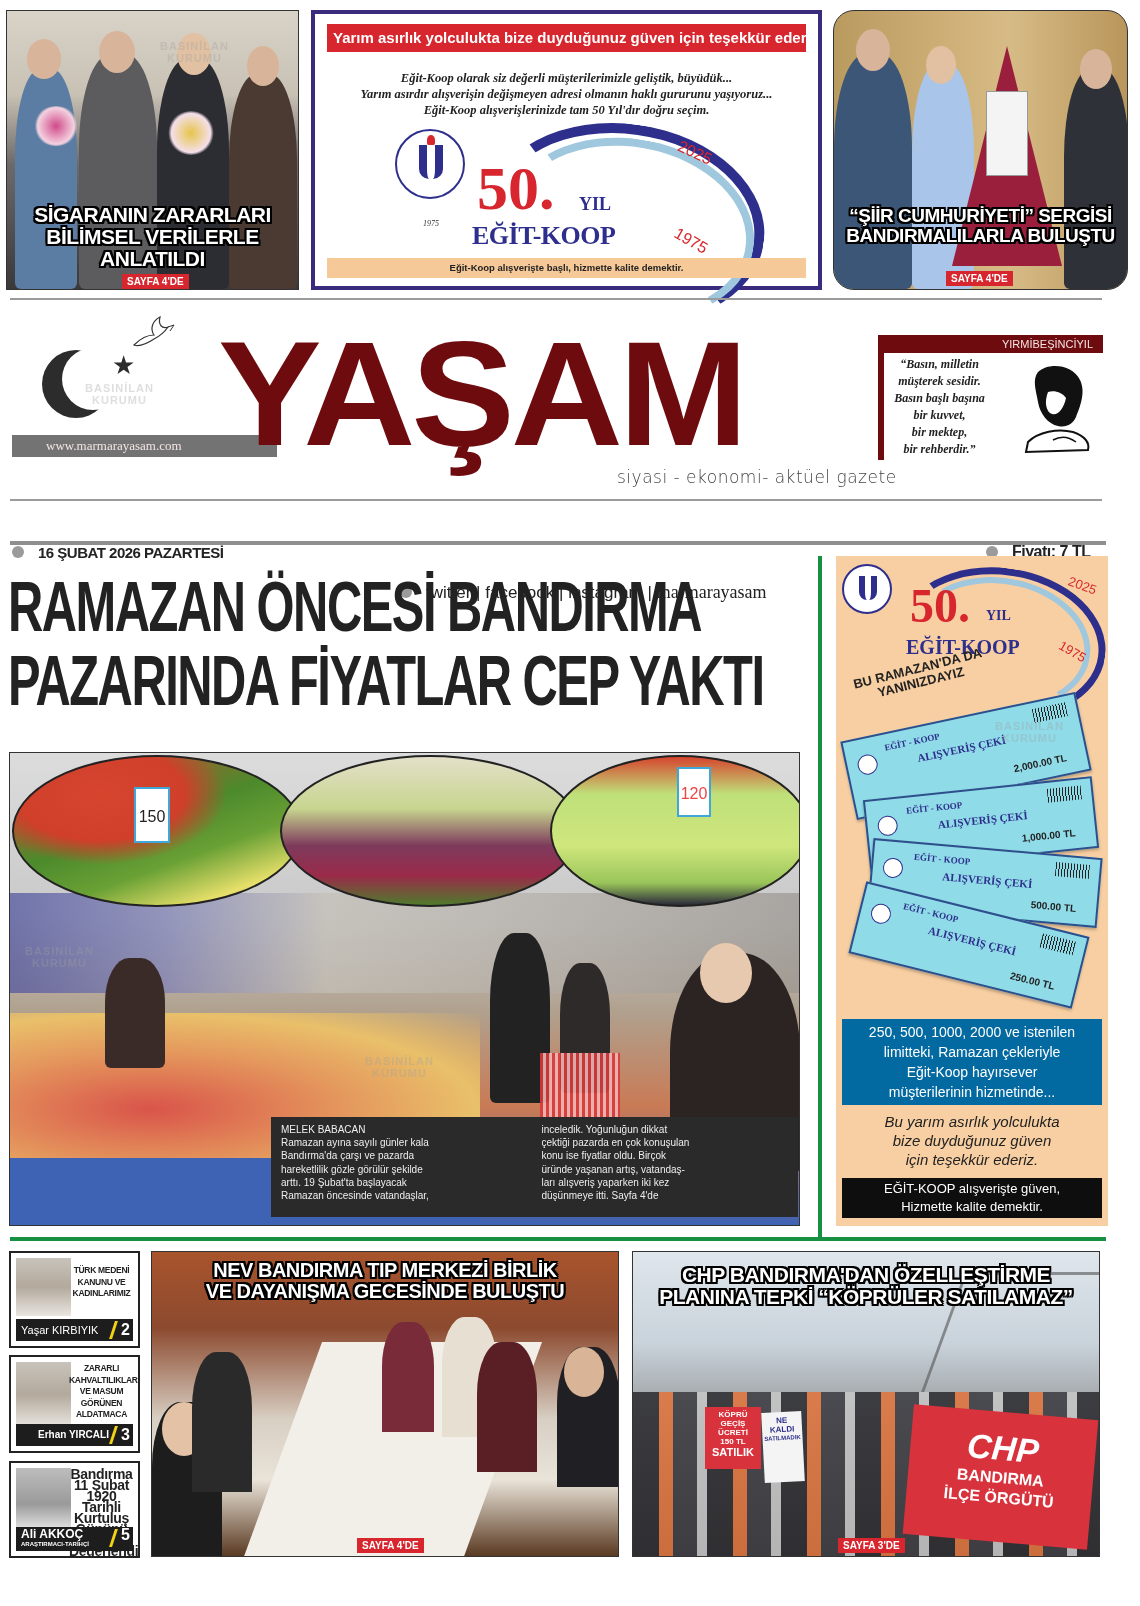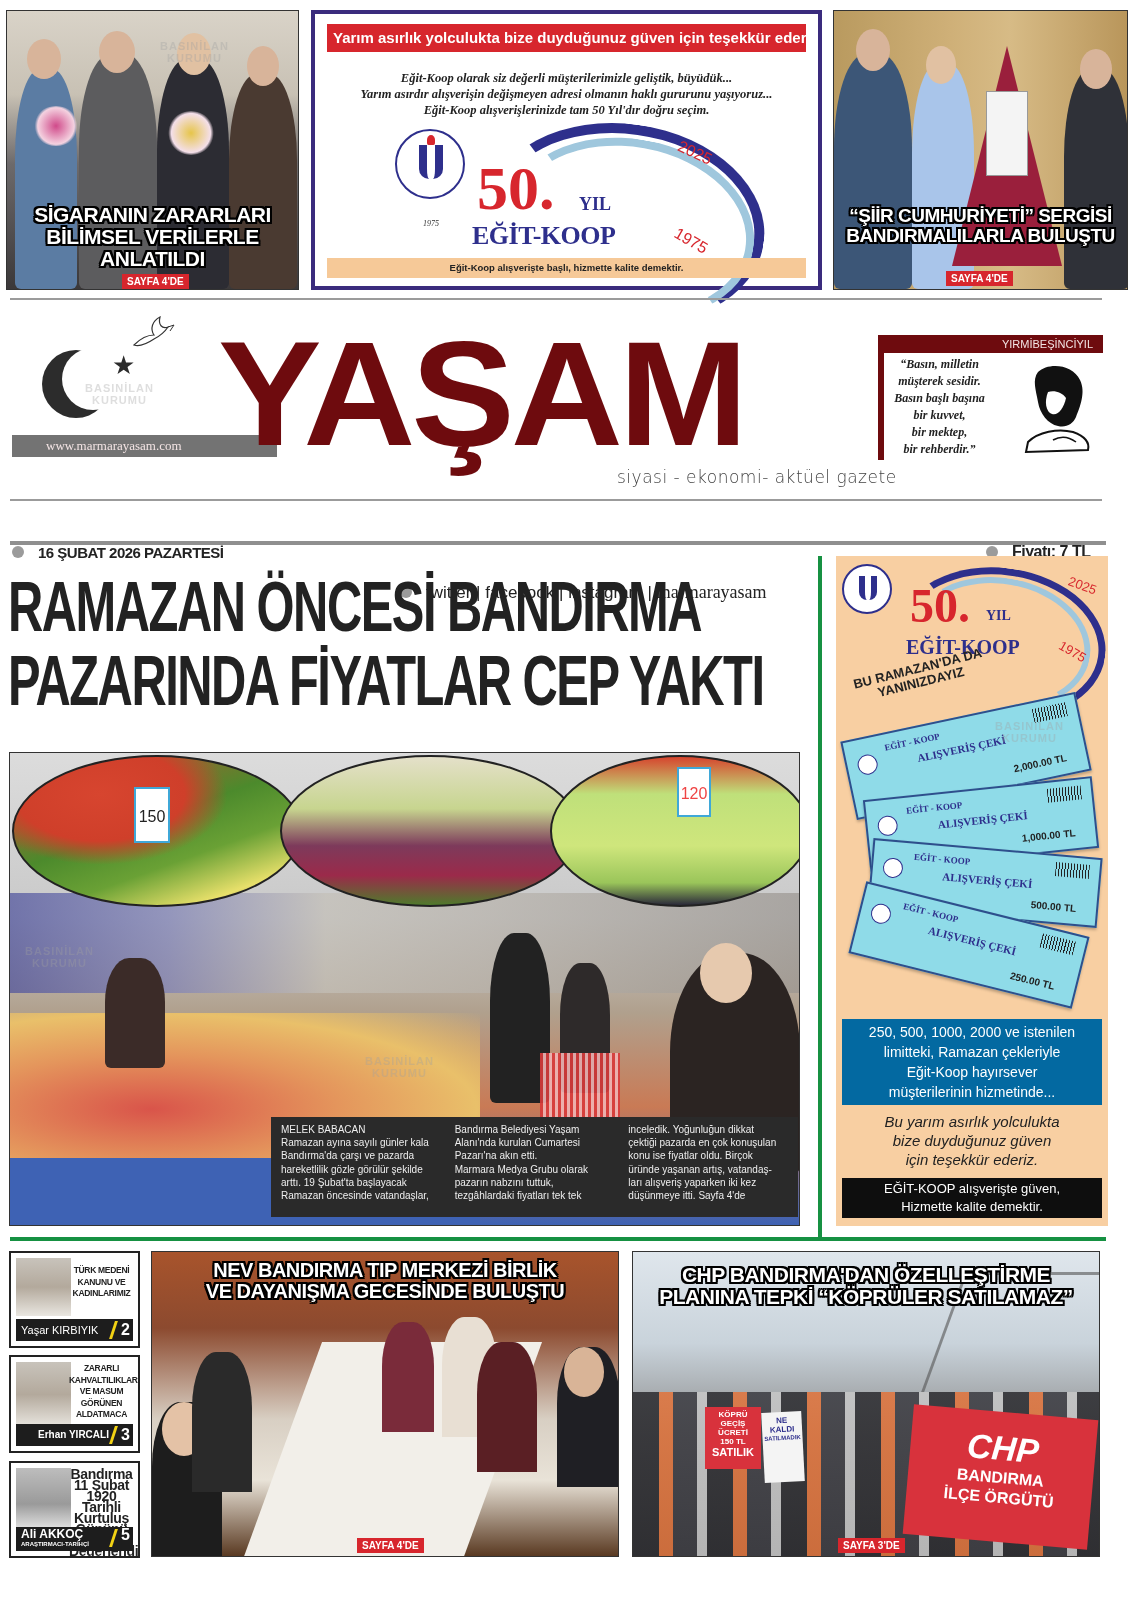--- a/index.html
+++ b/index.html
@@ -2,21 +2,21 @@
 <html><head>
 <meta charset="utf-8">
 <style>
   * { box-sizing: border-box; margin: 0; padding: 0; }
   body { width: 1140px; height: 1606px; background: #ffffff; position: relative; overflow: hidden; font-family: "Liberation Sans", sans-serif; color: #222; }
   .abs { position: absolute; }
 
   
   .photo-box { border: 1px solid #333; overflow: hidden; }
   .photo1 { left: 6px; top: 10px; width: 293px; height: 280px; background: linear-gradient(180deg,#d9d3c8 0%,#c8c1b4 30%,#6d6a6b 55%,#3b3839 100%); }
-  .photo3 { left: 833px; top: 10px; width: 295px; height: 280px; background: linear-gradient(90deg,#b99a5f 0%,#cfb078 40%,#d7bb86 60%,#b9965b 100%); }
+  .photo3 { left: 833px; top: 10px; width: 295px; height: 280px; background: linear-gradient(90deg,#b99a5f 0%,#cfb078 40%,#d7bb86 60%,#b9965b 100%); border-radius: 21px; }
   .person { position: absolute; bottom: 0; border-radius: 40% 40% 6px 6px; }
   .head { position: absolute; border-radius: 50%; background: #d8b49a; }
   .headline-overlay { position: absolute; left: 0; right: 0; text-align: center; color: #fff; font-weight: 700; font-family: "Liberation Sans Narrow","Liberation Sans",sans-serif; text-shadow: -2px -2px 0 #000, 2px -2px 0 #000, -2px 2px 0 #000, 2px 2px 0 #000, 0 2px 0 #000, 0 -2px 0 #000, 2px 0 0 #000, -2px 0 0 #000; line-height: 1.05; letter-spacing: -0.5px; }
   .sayfa { position: absolute; background: #d7262d; color: #fff; font-weight: 700; font-size: 10px; padding: 2px 5px; font-family: "Liberation Sans", sans-serif; }
 
   .ad-top { left: 311px; top: 10px; width: 511px; height: 280px; border: 4px solid #3a2b7d; background: #fff; }
   .ad-top .red-bar { position: absolute; left: 12px; right: 12px; top: 10px; height: 28px; background: #d7262d; color: #fff; font-weight: 700; font-size: 15px; line-height: 28px; padding-left: 6px; white-space: nowrap; overflow: hidden; }
   .ad-top .lines { position: absolute; left: 0; right: 0; top: 56px; text-align: center; font-family: "Liberation Serif", serif; font-style: italic; font-weight: 700; font-size: 12.5px; line-height: 16px; color: #222; }
   .ad-top .bottom-bar { position: absolute; left: 12px; right: 12px; bottom: 8px; height: 20px; background: #f6c998; text-align: center; font-size: 9.5px; font-weight: 700; line-height: 20px; color: #222; }
   .logo50 { position: absolute; font-family: "Liberation Serif", serif; font-weight: 700; color: #d7262d; }
@@ -223,28 +223,20 @@
 <div class="abs caption-box">
   <div class="col">
     <div>MELEK BABACAN</div>
     <div>Ramazan ayına sayılı günler kala</div>
     <div>Bandırma'da çarşı ve pazarda</div>
     <div>hareketlilik gözle görülür şekilde</div>
     <div>arttı. 19 Şubat'ta başlayacak</div>
     <div>Ramazan öncesinde vatandaşlar,</div>
   </div>
   <div class="col">
-    <div>Bandırma Belediyesi Yaşam</div>
-    <div>Alanı'nda kurulan Cumartesi</div>
-    <div>Pazarı'na akın etti.</div>
-    <div>Marmara Medya Grubu olarak</div>
-    <div>pazarın nabzını tuttuk,</div>
-    <div>tezgâhlardaki fiyatları tek tek</div>
-  </div>
-  <div class="col">
     <div>inceledik. Yoğunluğun dikkat</div>
     <div>çektiği pazarda en çok konuşulan</div>
     <div>konu ise fiyatlar oldu. Birçok</div>
     <div>üründe yaşanan artış, vatandaş-</div>
     <div>ları alışveriş yaparken iki kez</div>
     <div>düşünmeye itti.    Sayfa 4'de</div>
   </div>
 </div>
 
 <div class="abs green-v"></div>

